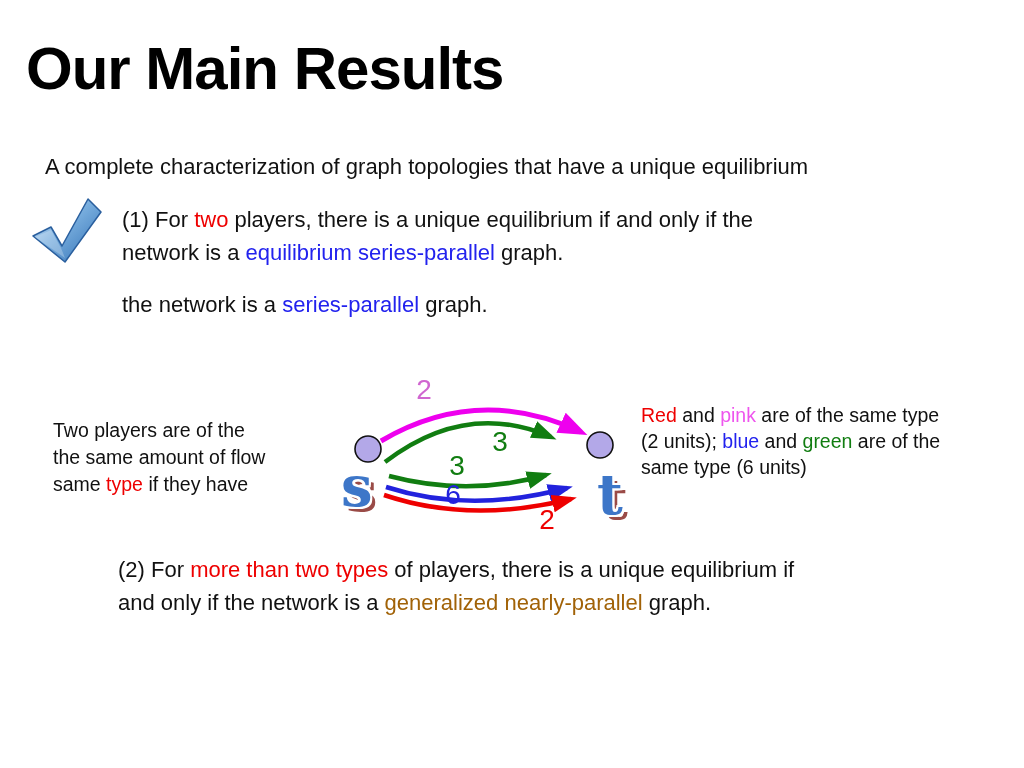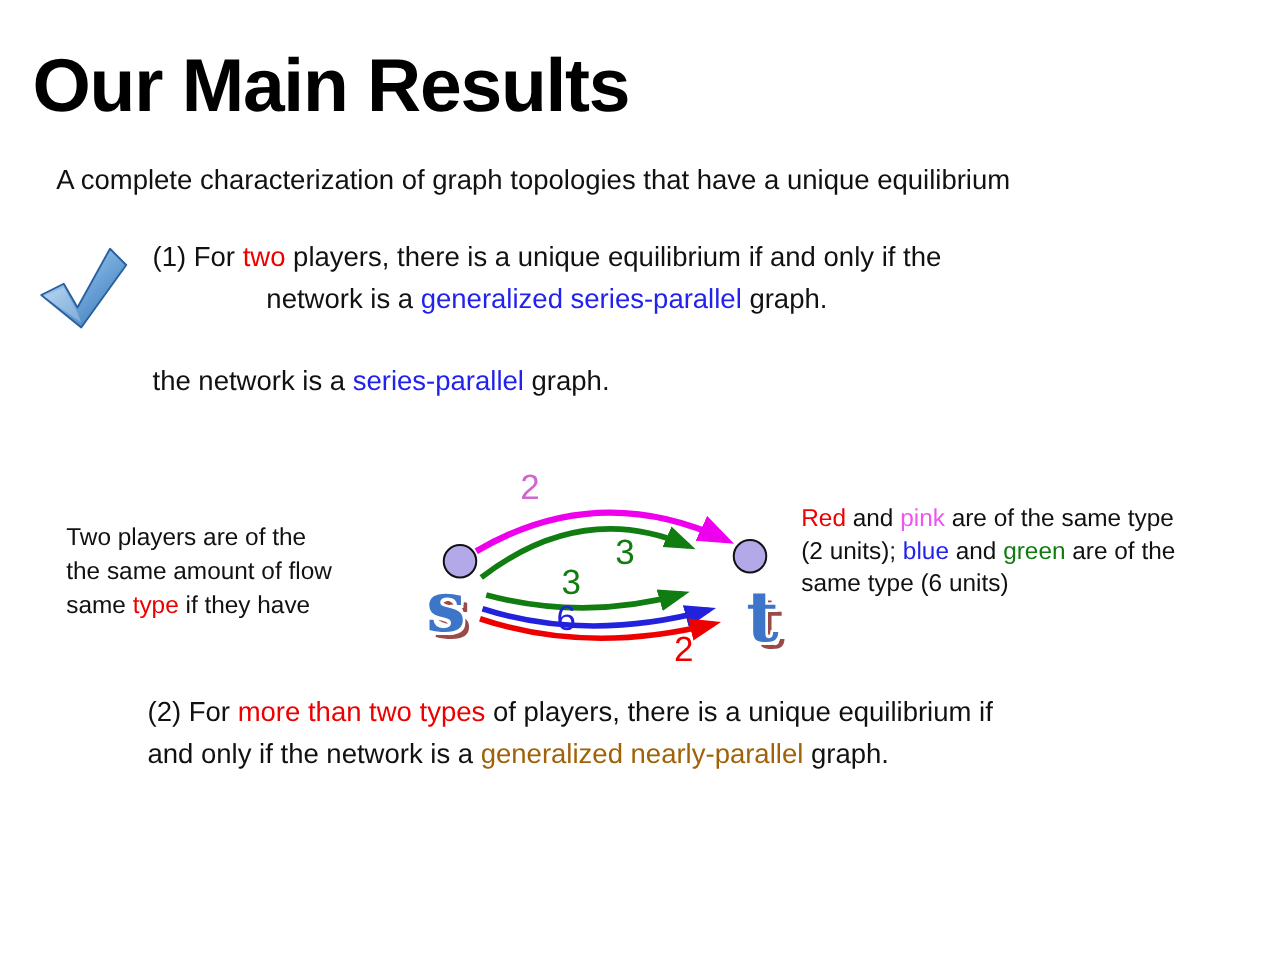--- a/index.html
+++ b/index.html
@@ -5,24 +5,24 @@
   html,body{margin:0;padding:0;}
   body{
     width:1024px;height:768px;position:relative;background:#ffffff;overflow:hidden;
     font-family:"Liberation Sans", sans-serif;color:#111;
   }
   .abs{position:absolute;}
   .title{
     left:26px;top:34px;font-size:60px;font-weight:bold;letter-spacing:-1px;color:#000;
   }
   .intro{
-    left:45px;top:131px;font-size:22px;white-space:nowrap;
+    left:45px;top:154px;font-size:22px;white-space:nowrap;
   }
   .point{font-size:22px;line-height:33px;white-space:nowrap;}
-  .p1{left:122px;top:189px;text-align:center;}
+  .p1{left:122px;top:203px;}
   .p11{left:122px;top:288px;}
   .p2{left:118px;top:553px;}
   .note{font-size:19.5px;}
   .note-left{left:53px;top:417px;line-height:27px;white-space:nowrap;}
   .note-right{left:641px;top:402px;line-height:26px;white-space:nowrap;}
   .check{left:25px;top:188px;width:80px;height:80px;}
   svg.diagram{left:0;top:0;width:1024px;height:768px;pointer-events:none;}
   .wlabel{
     font-size:28px;transform:translate(-50%,-50%);white-space:nowrap;
   }
@@ -56,21 +56,21 @@
       <stop offset="0.45" stop-color="#79aede"></stop>
       <stop offset="1" stop-color="#2f6fb4"></stop>
     </linearGradient>
   </defs>
   <polygon points="8,48 26,39 37,58 63,11 76,24 40,74" fill="url(#checkGrad)" stroke="#2a5f9e" stroke-width="1.5" stroke-linejoin="round"></polygon>
   <polygon points="10,49 26,42 36,60 40,70" fill="#ffffff" opacity="0.25"></polygon>
 </svg>
 
 <div class="abs point p1 rich">
     <span class="line"><span>(1) For </span><span style="color: rgb(238, 0, 0);">two</span><span> players, there is a unique equilibrium if and only if the</span></span>
-    <span class="line"><span>network is a </span><span style="color: rgb(34, 34, 238);">generalized series-parallel</span><span> graph.</span></span>
+    <span class="line"><span>network is a </span><span style="color: rgb(34, 34, 238);">equilibrium series-parallel</span><span> graph.</span></span>
   </div>
 
 <div class="abs point p11 rich">
     <span class="line"><span>the network is a </span><span style="color: rgb(34, 34, 238);">series-parallel</span><span> graph.</span></span>
   </div>
 
 <div class="abs point p2 rich">
     <span class="line"><span>(2) For </span><span style="color: rgb(238, 0, 0);">more than two types</span><span> of players, there is a unique equilibrium if</span></span>
     <span class="line"><span>and only if the network is a </span><span style="color: #a16207;">generalized nearly-parallel</span><span> graph.</span></span>
   </div>

